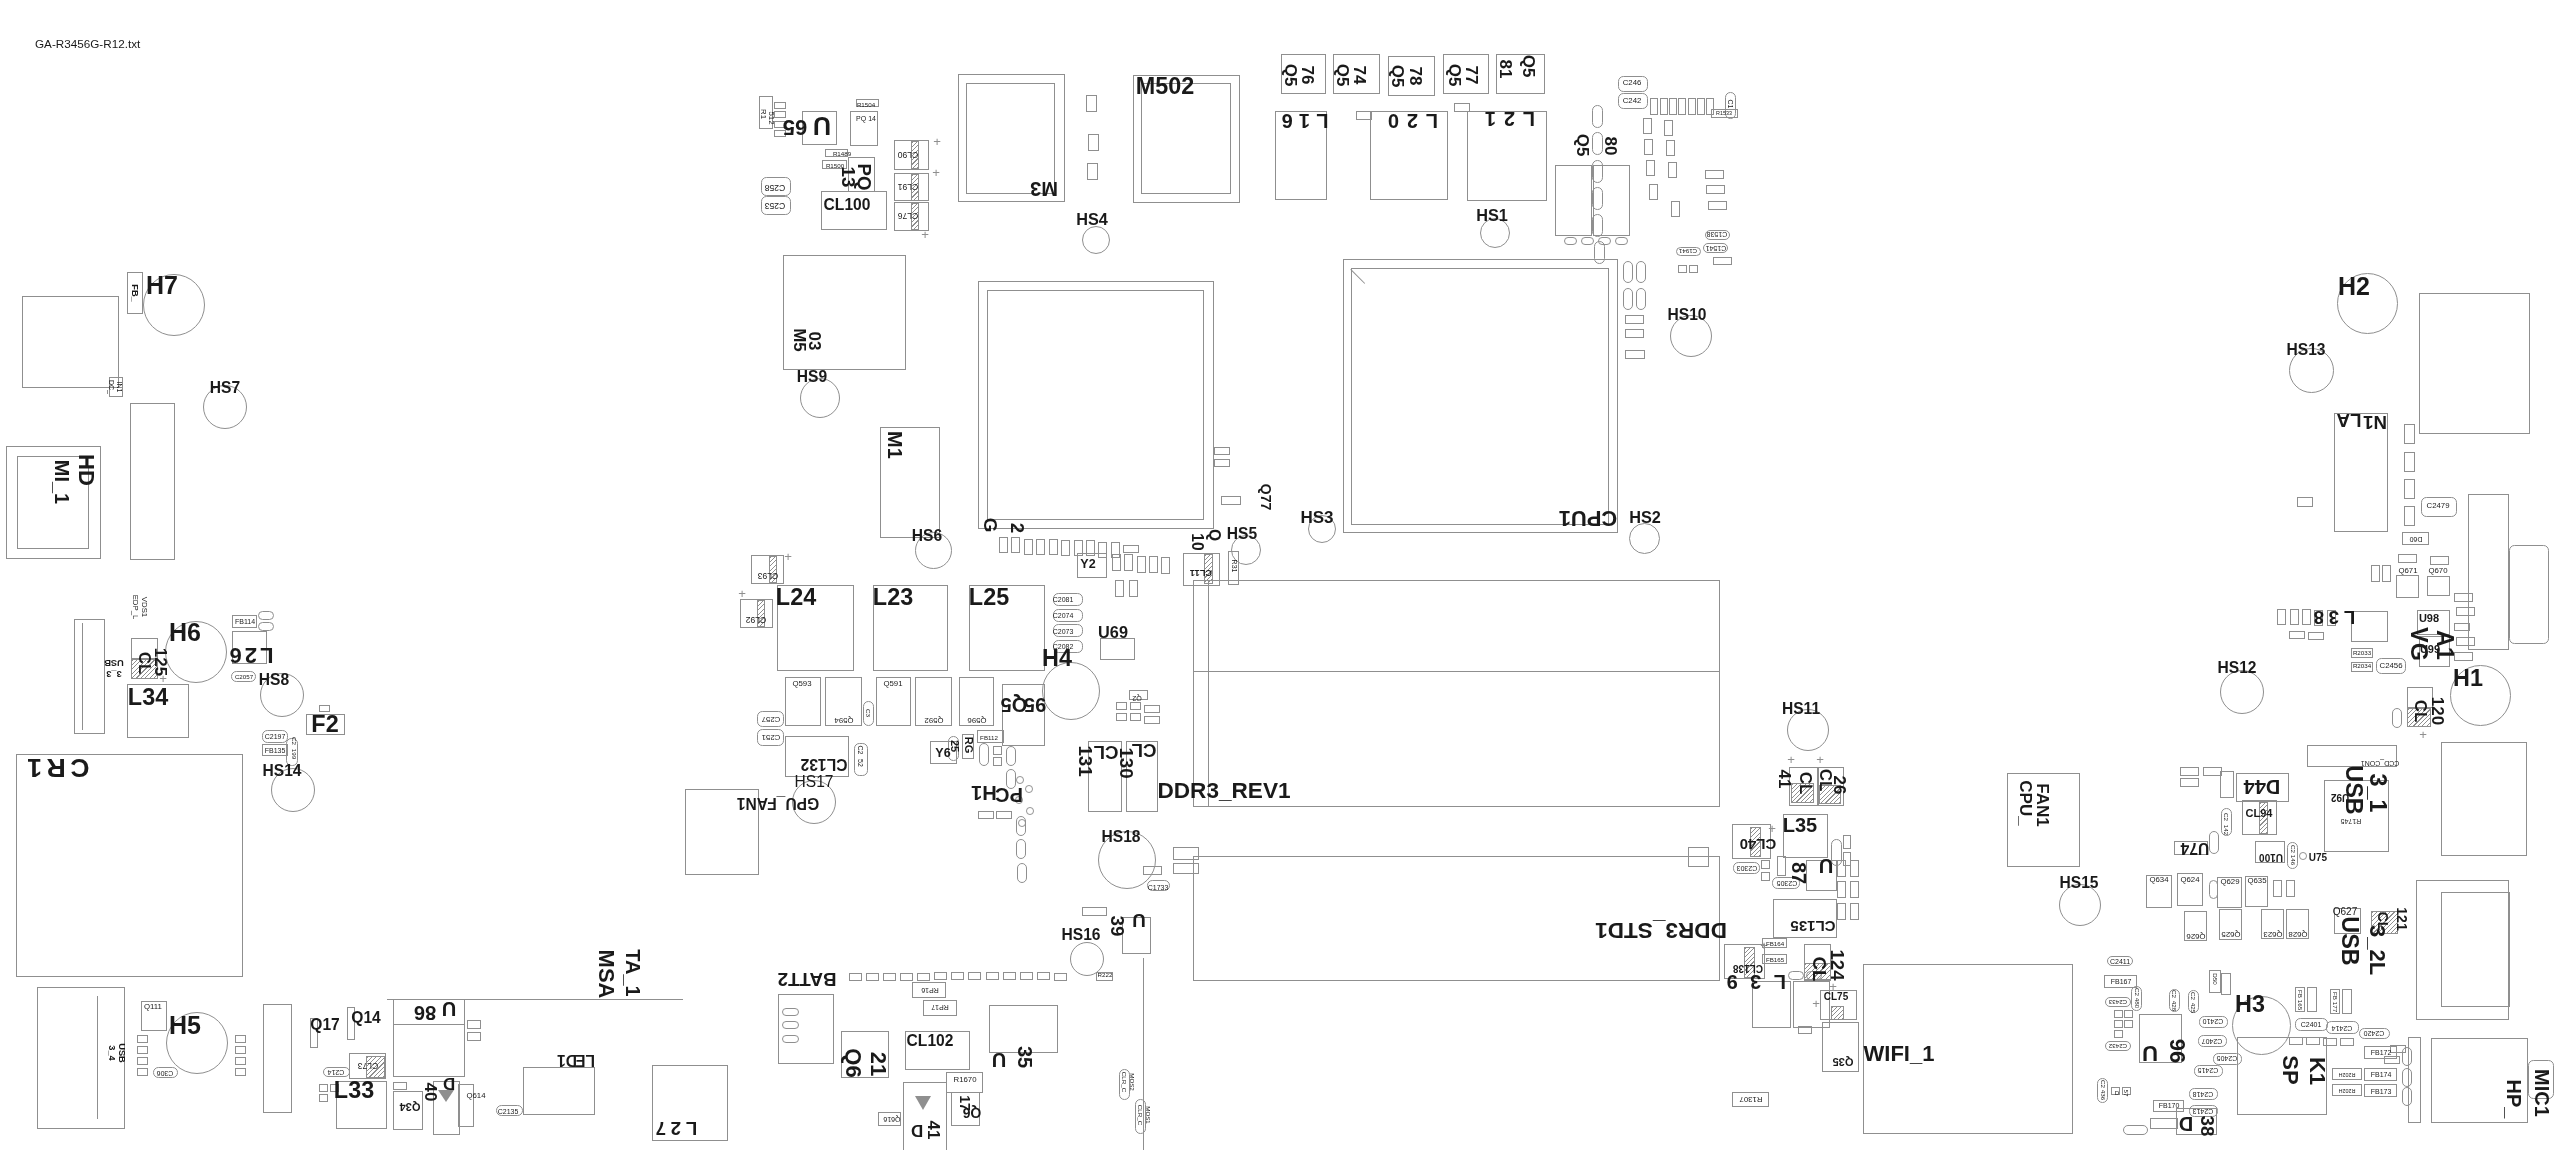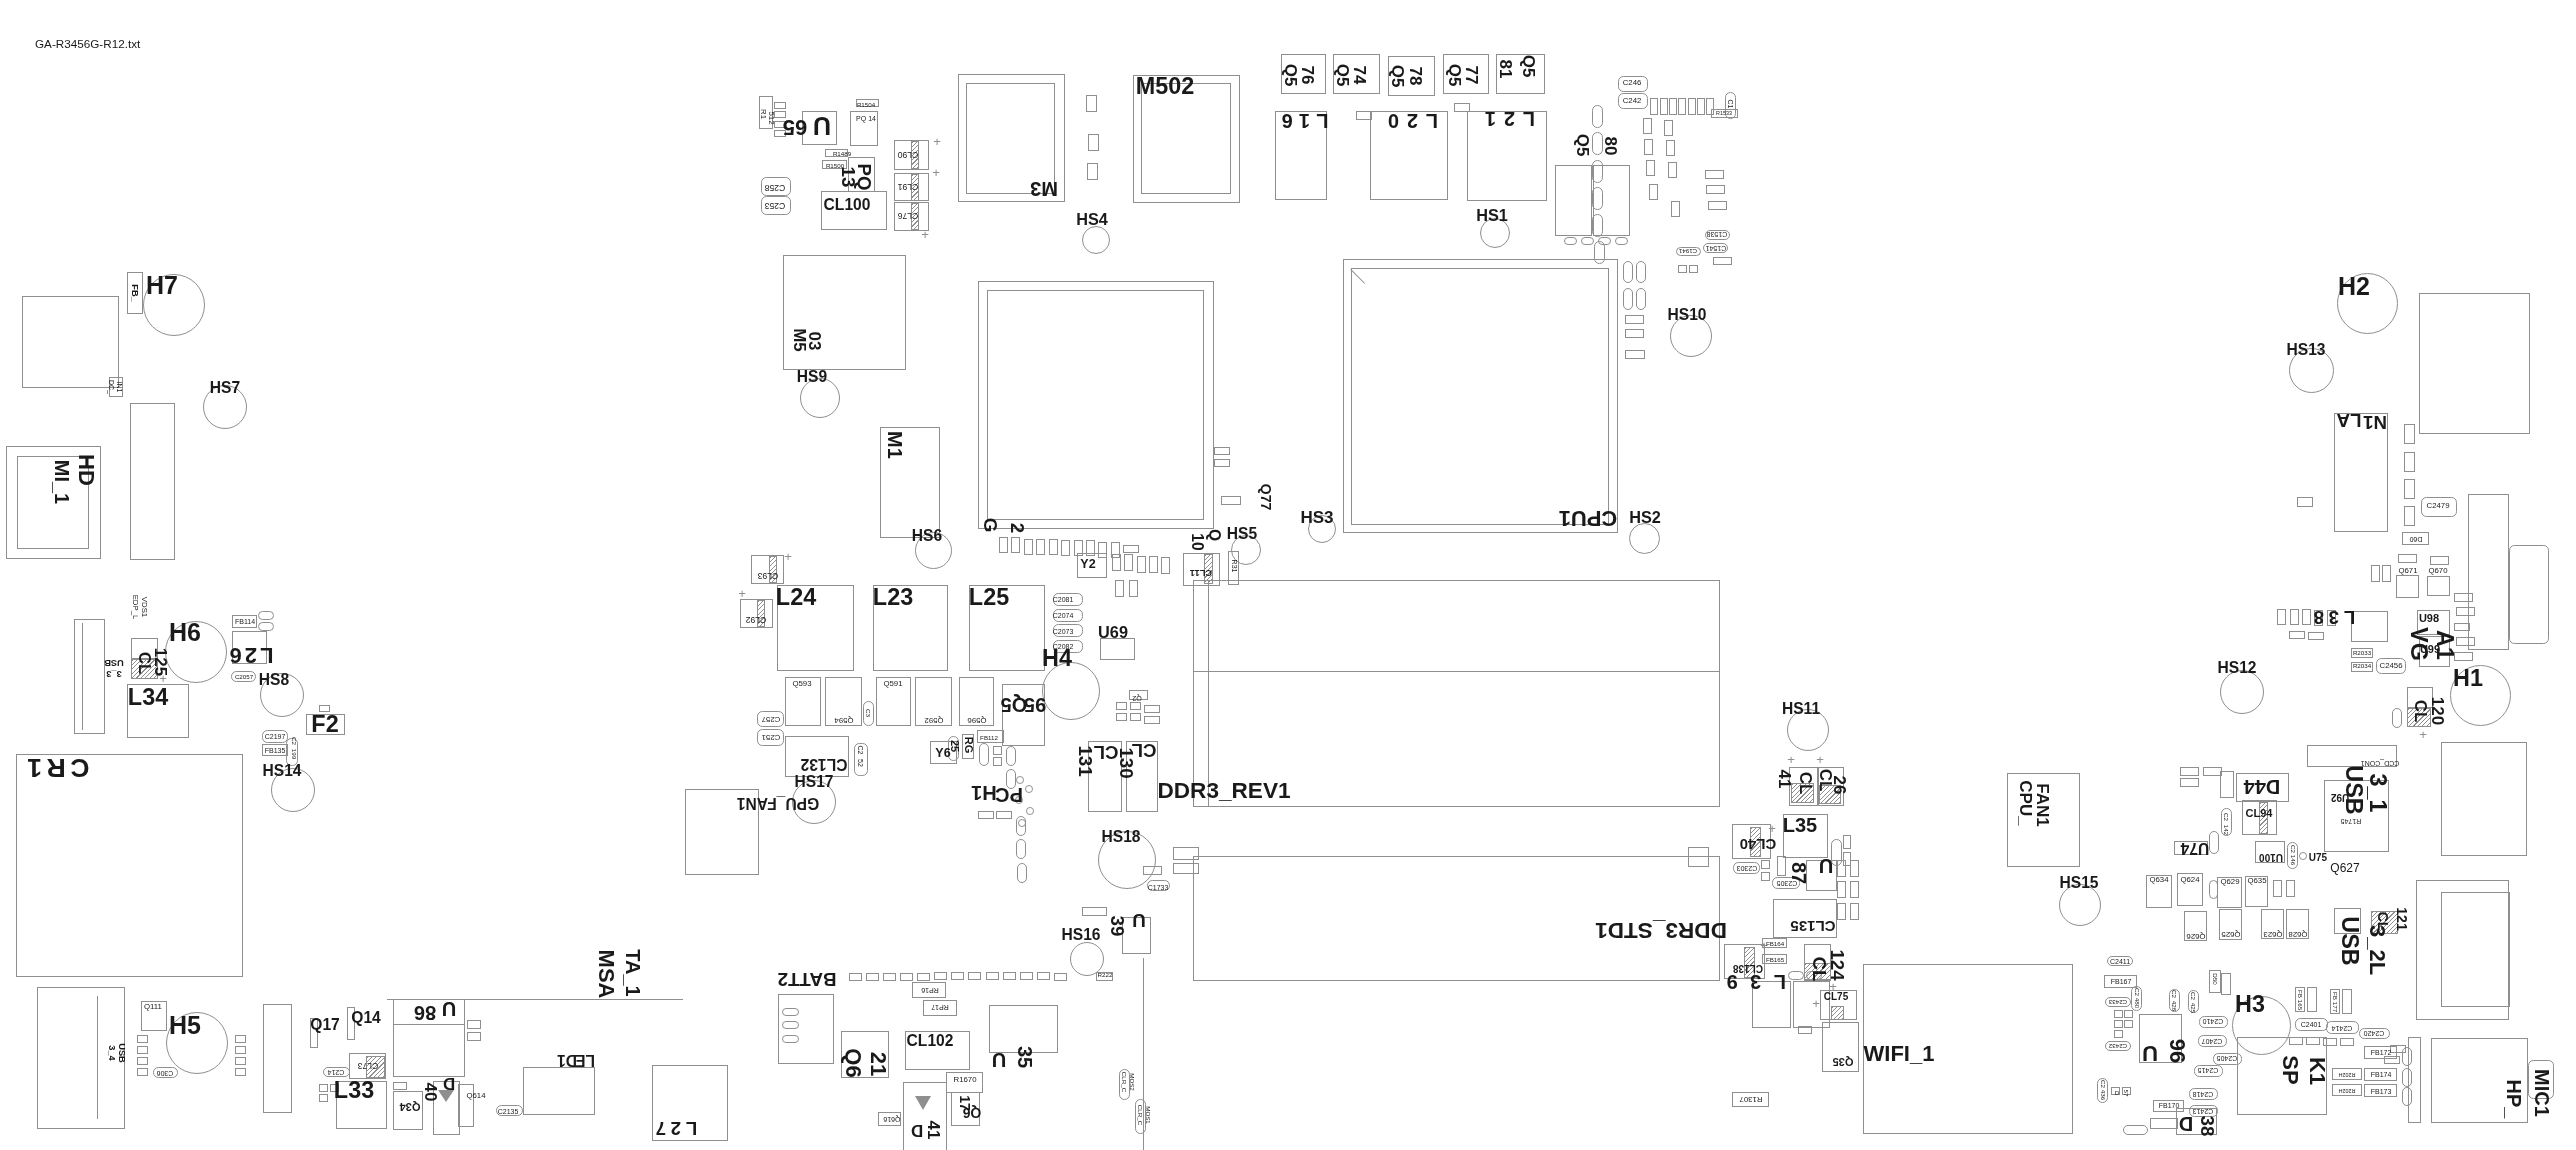--- a/index.html
+++ b/index.html
@@ -614,21 +614,21 @@
     <div class="lbl" style="left: 934px; top: 720px; font-size: 7.8px; font-weight: 400; transform: translate(-50%, -50%) rotate(180deg);">Q592</div>
     <div class="lbl" style="left: 977px; top: 720px; font-size: 7.8px; font-weight: 400; transform: translate(-50%, -50%) rotate(180deg);">Q596</div>
     <div class="lbl" style="left: 868px; top: 713px; font-size: 6.2px; font-weight: 400; transform: translate(-50%, -50%) rotate(90deg);">C3</div>
     <div class="lbl" style="left: 1014px; top: 705px; font-size: 20px; font-weight: 700; transform: translate(-50%, -50%) rotate(180deg);">Q5</div>
     <div class="lbl" style="left: 1035px; top: 705px; font-size: 20px; font-weight: 700; transform: translate(-50%, -50%) rotate(180deg);">95</div>
     <div class="lbl" style="left: 771px; top: 719px; font-size: 7.8px; font-weight: 400; transform: translate(-50%, -50%) rotate(180deg);">C257</div>
     <div class="lbl" style="left: 771px; top: 737px; font-size: 7.8px; font-weight: 400; transform: translate(-50%, -50%) rotate(180deg);">C251</div>
     <div class="lbl" style="left: 824px; top: 764px; font-size: 15.6px; font-weight: 700; transform: translate(-50%, -50%) rotate(180deg);">CL132</div>
     <div class="lbl" style="left: 860px; top: 750px; font-size: 7px; font-weight: 400; transform: translate(-50%, -50%) rotate(90deg);">C2</div>
     <div class="lbl" style="left: 860px; top: 763px; font-size: 7px; font-weight: 400; transform: translate(-50%, -50%) rotate(90deg);">52</div>
-    <div class="lbl" style="left: 814px; top: 782px; font-size: 15.6px; font-weight: 700; transform: translate(-50%, -50%) rotate(0deg);">HS17</div>
+    <div class="lbl" style="left: 814px; top: 782px; font-size: 15.6px; font-weight: 400; transform: translate(-50%, -50%) rotate(0deg);">HS17</div>
     <div class="lbl" style="left: 778px; top: 803px; font-size: 15.6px; font-weight: 700; transform: translate(-50%, -50%) rotate(180deg);">GPU_FAN1</div>
     <div class="lbl" style="left: 943px; top: 753px; font-size: 12.5px; font-weight: 600; transform: translate(-50%, -50%) rotate(0deg);">Y6</div>
     <div class="lbl" style="left: 954px; top: 746px; font-size: 11px; font-weight: 600; transform: translate(-50%, -50%) rotate(90deg);">25</div>
     <div class="lbl" style="left: 968px; top: 745px; font-size: 11px; font-weight: 600; transform: translate(-50%, -50%) rotate(90deg);">RG</div>
     <div class="lbl" style="left: 989px; top: 738px; font-size: 6.2px; font-weight: 400; transform: translate(-50%, -50%) rotate(0deg);">FB112</div>
     <div class="lbl" style="left: 984px; top: 793px; font-size: 20px; font-weight: 700; transform: translate(-50%, -50%) rotate(180deg);">H1</div>
     <div class="lbl" style="left: 1009px; top: 795px; font-size: 20px; font-weight: 700; transform: translate(-50%, -50%) rotate(180deg);">PC</div>
     <div class="lbl" style="left: 1085px; top: 761px; font-size: 18.7px; font-weight: 700; transform: translate(-50%, -50%) rotate(90deg);">131</div>
     <div class="lbl" style="left: 1106px; top: 752px; font-size: 18.7px; font-weight: 700; transform: translate(-50%, -50%) rotate(180deg);">CL</div>
     <div class="lbl" style="left: 1126px; top: 763px; font-size: 18.7px; font-weight: 700; transform: translate(-50%, -50%) rotate(90deg);">130</div>
@@ -701,21 +701,21 @@
     <div class="lbl" style="left: 2293px; top: 860px; font-size: 6.2px; font-weight: 400; transform: translate(-50%, -50%) rotate(90deg);">146</div>
     <div class="lbl" style="left: 2318px; top: 858px; font-size: 10px; font-weight: 600; transform: translate(-50%, -50%) rotate(0deg);">U75</div>
     <div class="lbl" style="left: 2159px; top: 880px; font-size: 7.8px; font-weight: 400; transform: translate(-50%, -50%) rotate(0deg);">Q634</div>
     <div class="lbl" style="left: 2190px; top: 880px; font-size: 7.8px; font-weight: 400; transform: translate(-50%, -50%) rotate(0deg);">Q624</div>
     <div class="lbl" style="left: 2230px; top: 882px; font-size: 7.8px; font-weight: 400; transform: translate(-50%, -50%) rotate(0deg);">Q629</div>
     <div class="lbl" style="left: 2257px; top: 881px; font-size: 7.8px; font-weight: 400; transform: translate(-50%, -50%) rotate(0deg);">Q635</div>
     <div class="lbl" style="left: 2196px; top: 936px; font-size: 7.8px; font-weight: 400; transform: translate(-50%, -50%) rotate(180deg);">Q626</div>
     <div class="lbl" style="left: 2231px; top: 934px; font-size: 7.8px; font-weight: 400; transform: translate(-50%, -50%) rotate(180deg);">Q625</div>
     <div class="lbl" style="left: 2273px; top: 934px; font-size: 7.8px; font-weight: 400; transform: translate(-50%, -50%) rotate(180deg);">Q623</div>
     <div class="lbl" style="left: 2298px; top: 934px; font-size: 7.8px; font-weight: 400; transform: translate(-50%, -50%) rotate(180deg);">Q628</div>
-    <div class="lbl" style="left: 2345px; top: 868px; font-size: 12px; font-weight: 400; transform: translate(-50%, -50%) rotate(0deg);">Q627</div>
+    <div class="lbl" style="left: 2345px; top: 912px; font-size: 10px; font-weight: 400; transform: translate(-50%, -50%) rotate(0deg);">Q627</div>
     <div class="lbl" style="left: 2349px; top: 941px; font-size: 23.4px; font-weight: 700; transform: translate(-50%, -50%) rotate(90deg);">USB</div>
     <div class="lbl" style="left: 2377px; top: 950px; font-size: 22px; font-weight: 700; transform: translate(-50%, -50%) rotate(90deg);">3_2L</div>
     <div class="lbl" style="left: 2383px; top: 921px; font-size: 14px; font-weight: 700; transform: translate(-50%, -50%) rotate(90deg);">CL</div>
     <div class="lbl" style="left: 2402px; top: 919px; font-size: 14px; font-weight: 700; transform: translate(-50%, -50%) rotate(90deg);">121</div>
     <div class="lbl" style="left: 2250px; top: 1005px; font-size: 23.4px; font-weight: 700; transform: translate(-50%, -50%) rotate(0deg);">H3</div>
     <div class="lbl" style="left: 2150px; top: 1053px; font-size: 22px; font-weight: 700; transform: translate(-50%, -50%) rotate(180deg);">U</div>
     <div class="lbl" style="left: 2177px; top: 1051px; font-size: 22px; font-weight: 700; transform: translate(-50%, -50%) rotate(90deg);">96</div>
     <div class="lbl" style="left: 2290px; top: 1070px; font-size: 22px; font-weight: 700; transform: translate(-50%, -50%) rotate(90deg);">SP</div>
     <div class="lbl" style="left: 2317px; top: 1071px; font-size: 22px; font-weight: 700; transform: translate(-50%, -50%) rotate(90deg);">K1</div>
     <div class="lbl" style="left: 2186px; top: 1124px; font-size: 20px; font-weight: 700; transform: translate(-50%, -50%) rotate(180deg);">D</div>

